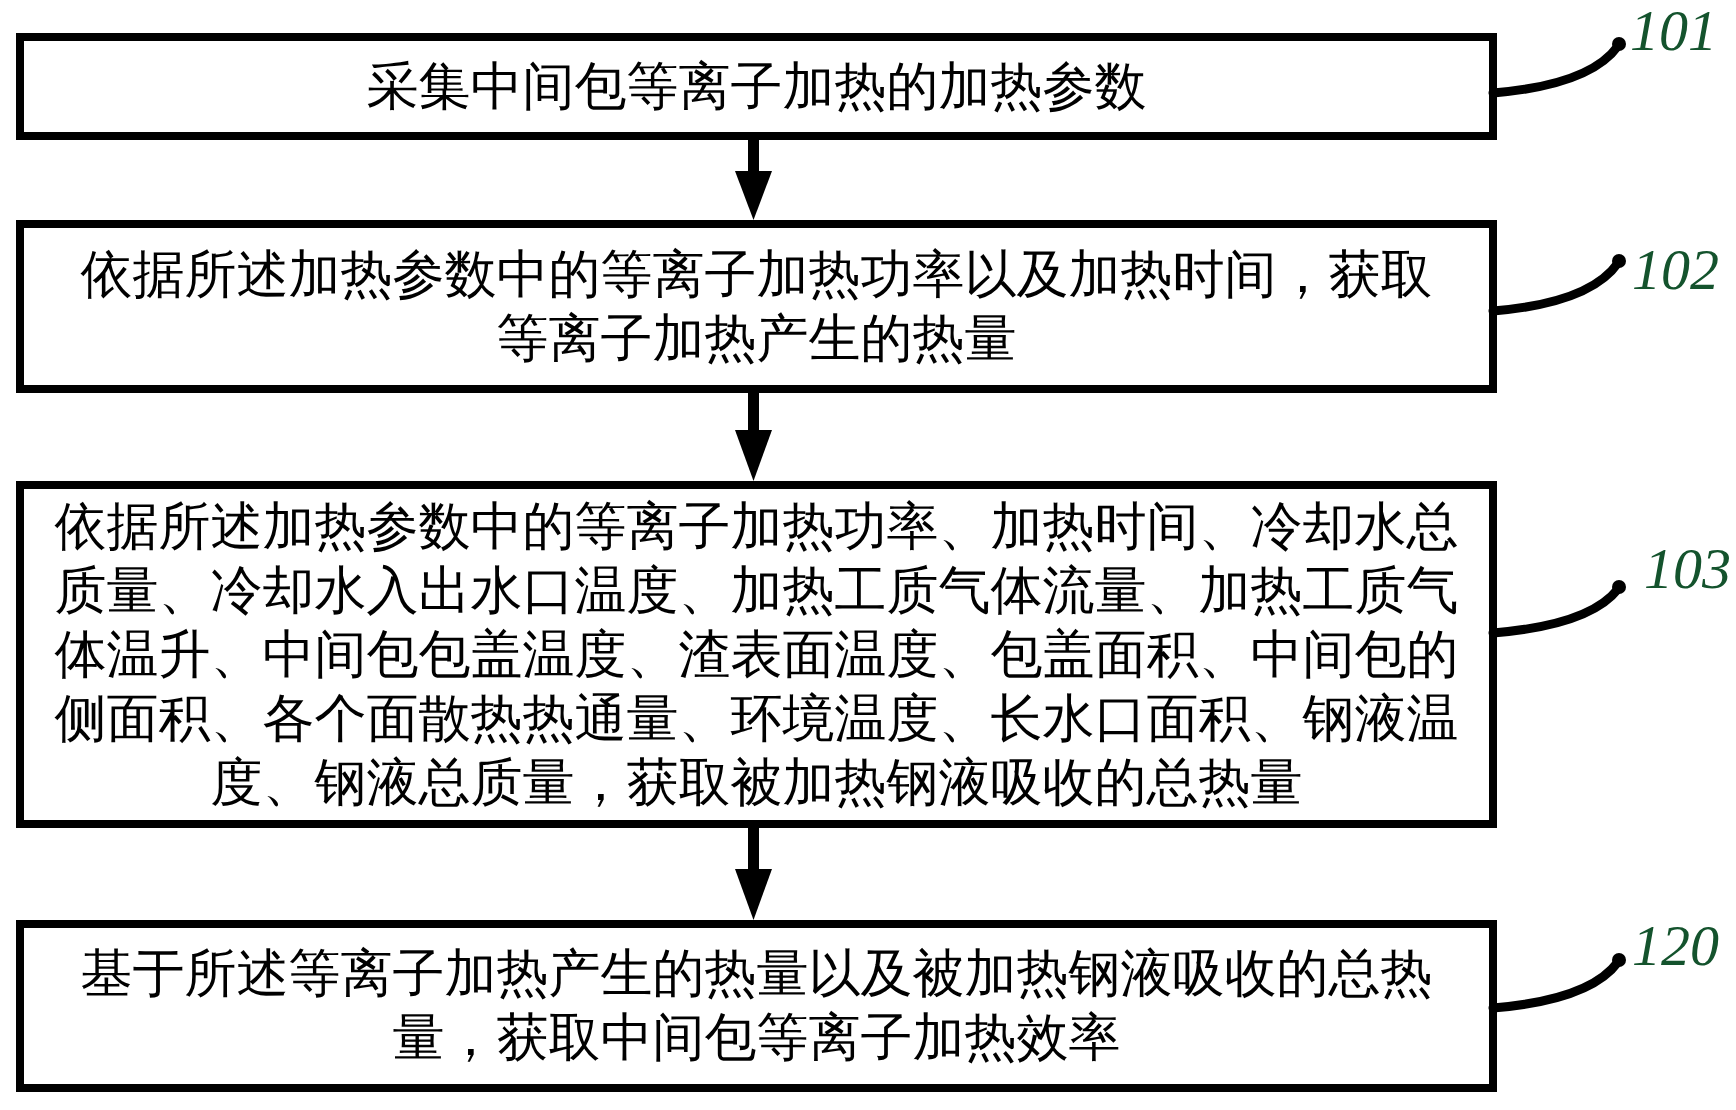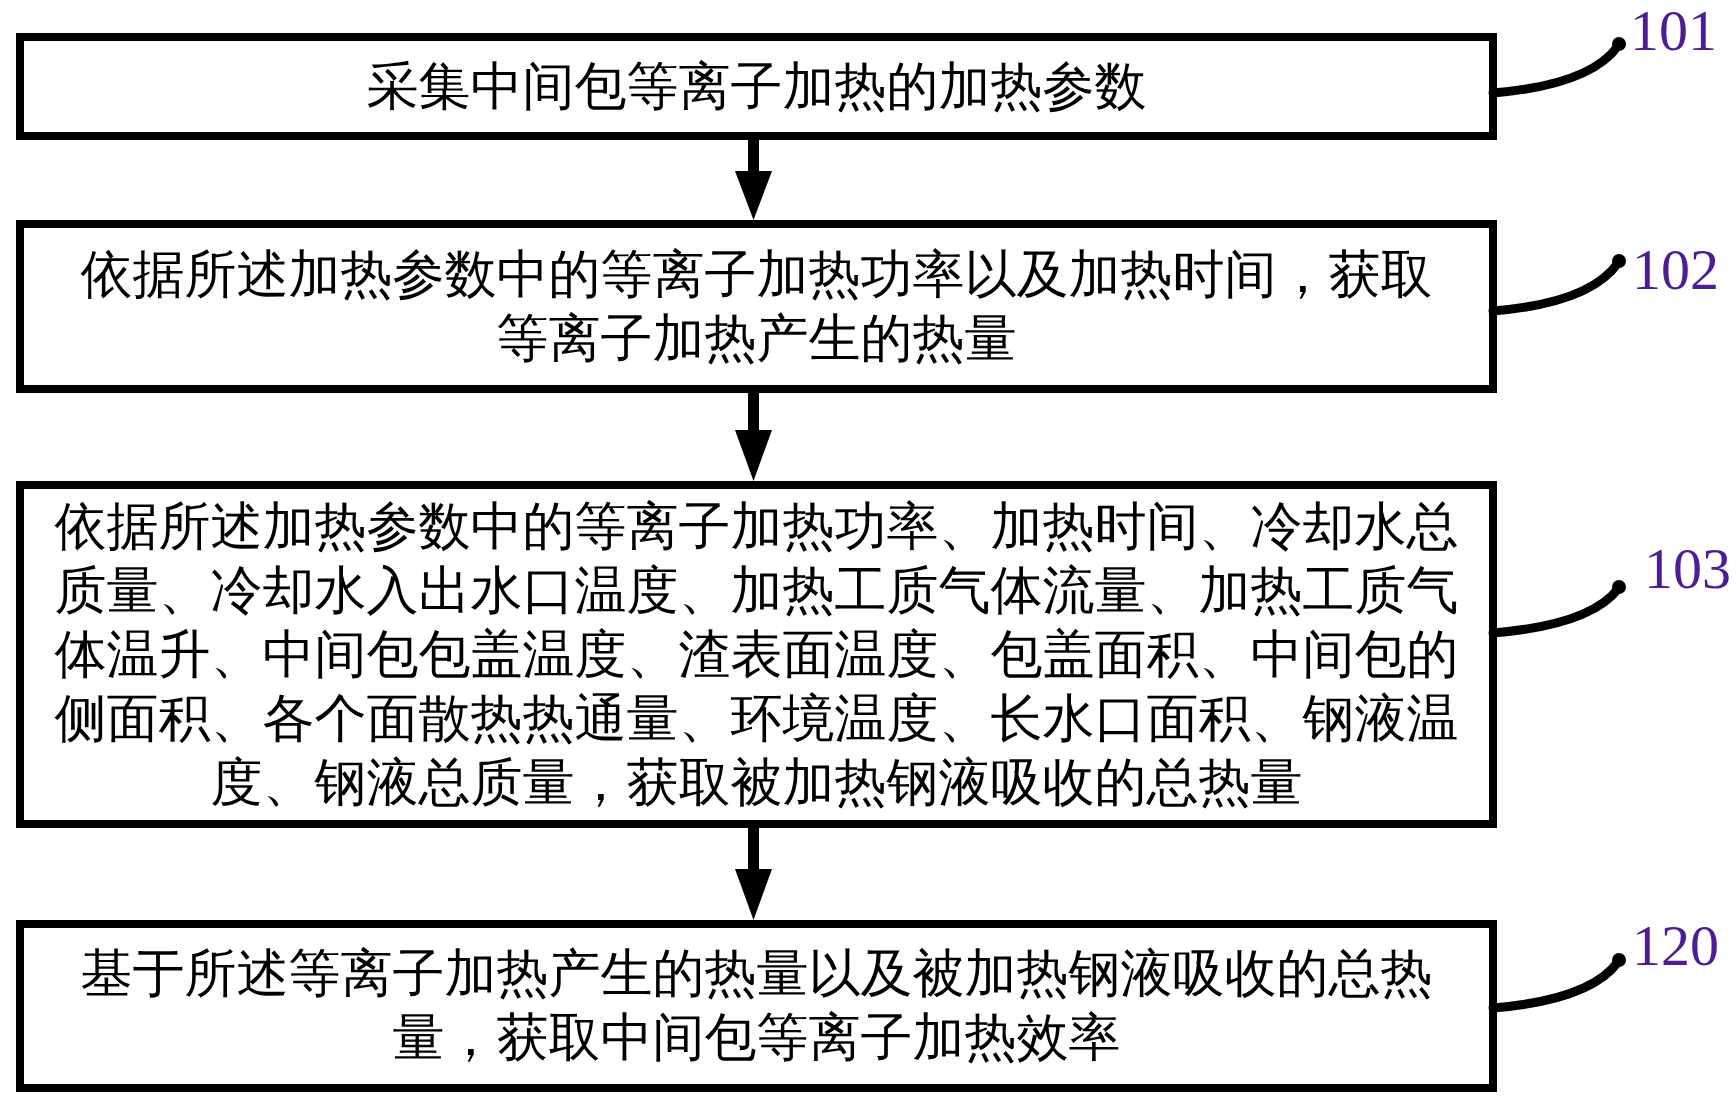--- a/index.html
+++ b/index.html
@@ -37,22 +37,23 @@
   }
   #box-101 { top: 33px;  height: 107px; }
   #box-102 { top: 220px; height: 173px; }
   #box-103 { top: 481px; height: 347px; }
   #box-104 { top: 920px; height: 172px; }
 
   .ref-numeral {
     position: absolute;
     font-size: 58px;
     line-height: 58px;
-    color: #4c1d95;
+    color: #14532d;
     font-family: "Liberation Serif", "DejaVu Serif", serif;
+    font-style: italic;
   }
   #label-101 { left: 1630px; top: 2px; }
   #label-102 { left: 1632px; top: 217px; margin-top: 24px; }
   #label-103 { left: 1644px; top: 540px; }
   #label-104 { left: 1632px; top: 917px; }
 
   #decor-svg {
     position: absolute;
     left: 0;
     top: 0;

